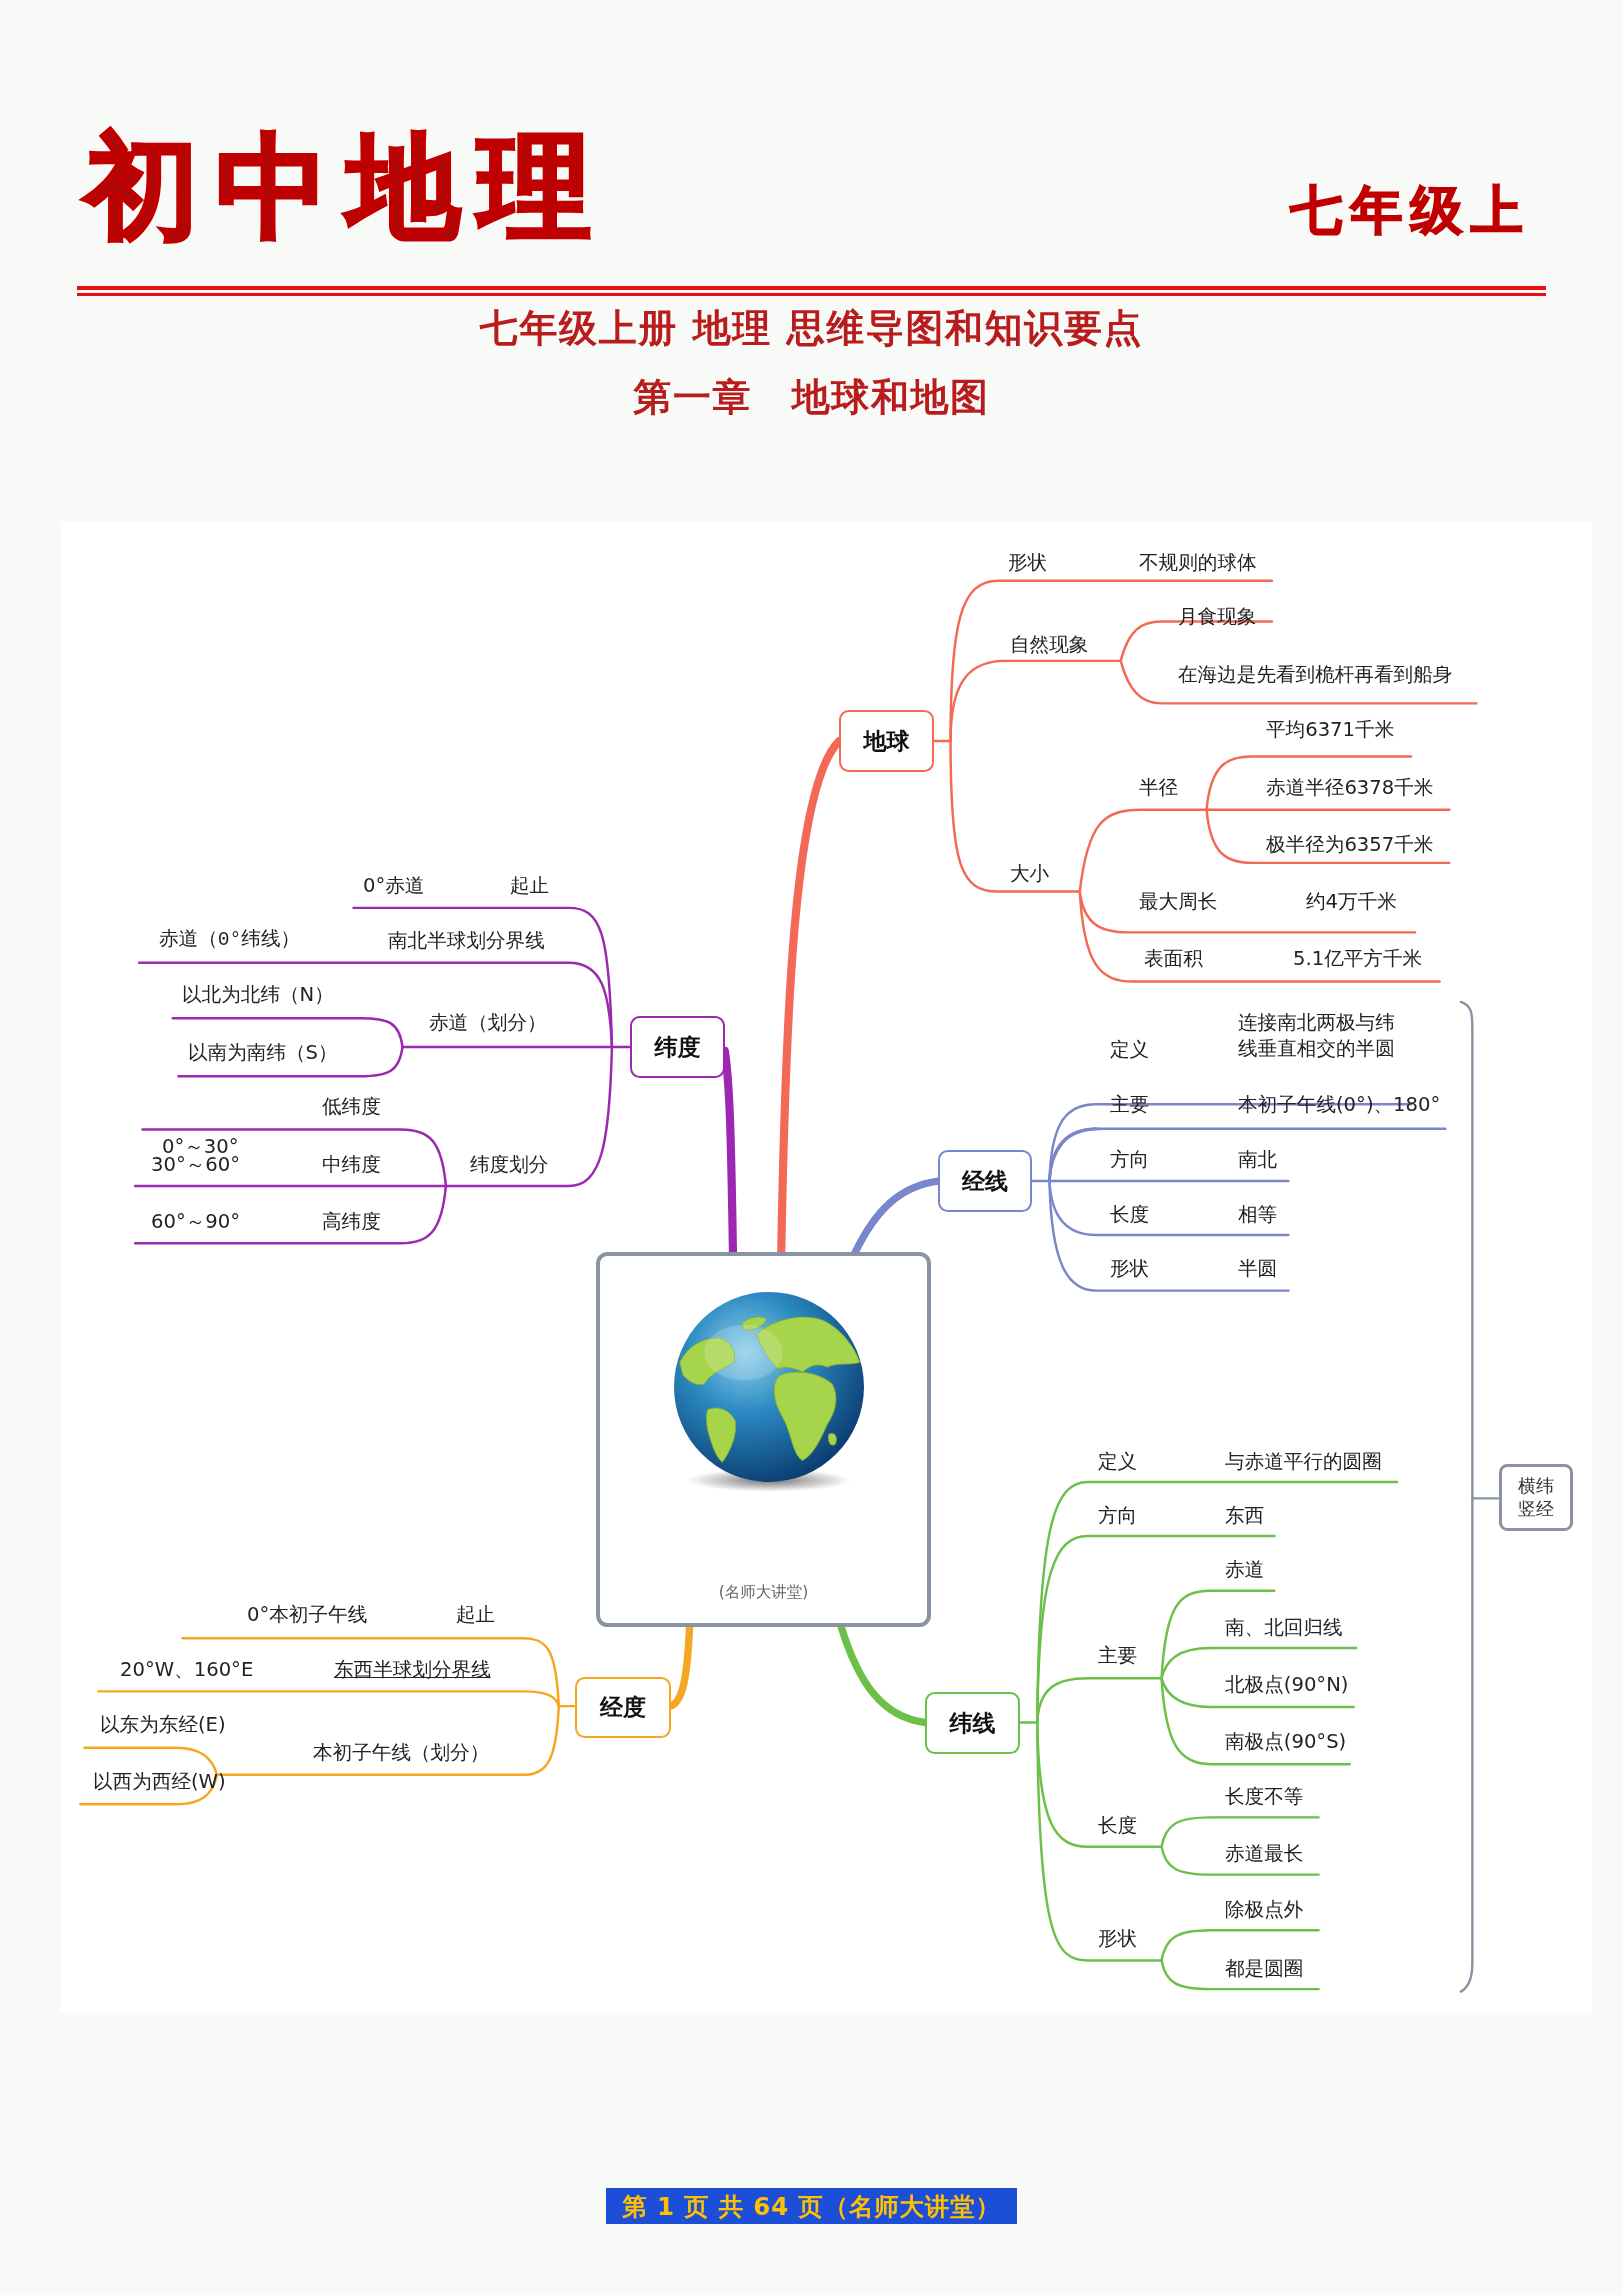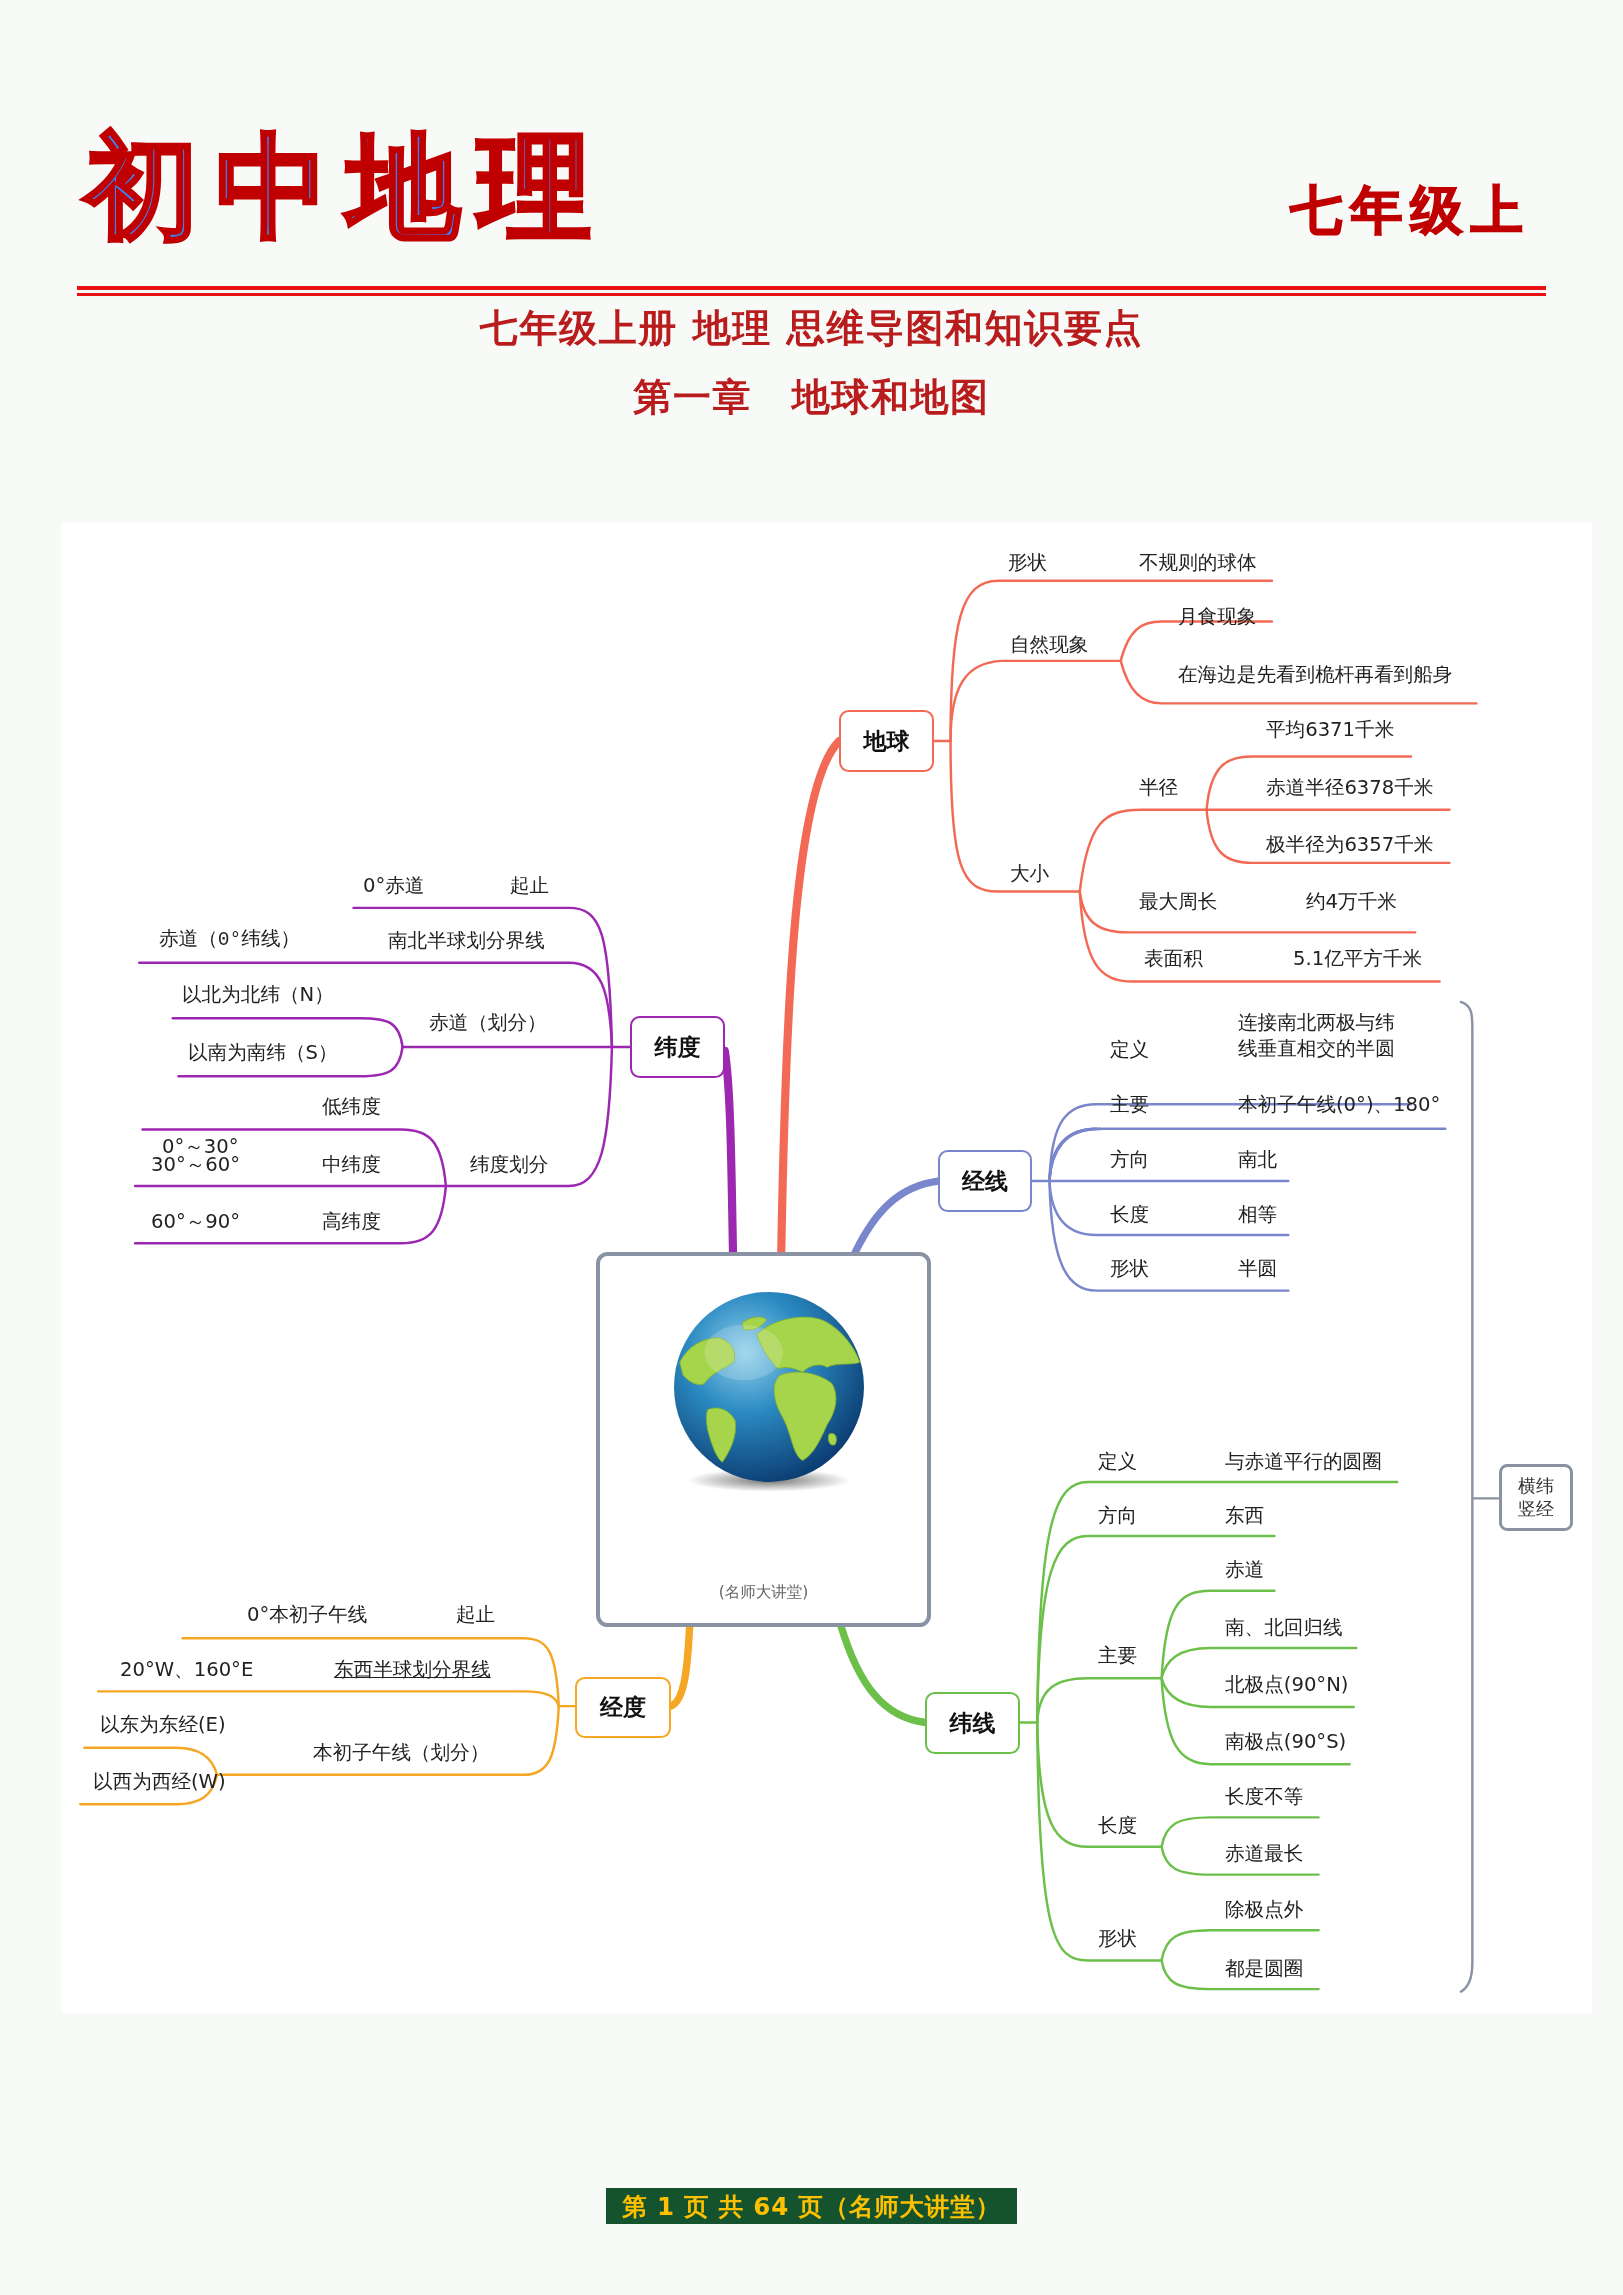--- a/index.html
+++ b/index.html
@@ -4,21 +4,21 @@
 <style>
   html, body { margin: 0; padding: 0; }
   body {
     width: 1623px; height: 2295px; position: relative; overflow: hidden;
     background: #f8faf8;
     font-family: "DejaVu Sans", "Liberation Sans", sans-serif;
   }
   .hdr-title {
     position: absolute; left: 85px; top: 131px;
     font-family: "DejaVu Sans", sans-serif; font-weight: bold;
-    font-size: 113px; letter-spacing: 18px; color: #3b82f6; line-height: 1;
+    font-size: 113px; letter-spacing: 18px; color: #7f1d1d; line-height: 1;
     -webkit-text-stroke: 3.3px #c00000;
   }
   .hdr-grade {
     position: absolute; right: 92px; top: 184px;
     font-family: "DejaVu Sans", sans-serif; font-weight: bold;
     font-size: 52px; letter-spacing: 8.2px; color: #c00000; line-height: 1;
     -webkit-text-stroke: 1.6px #c00000;
   }
   .rule { position: absolute; left: 77px; width: 1469px; height: 4.1px; background: #e81010; }
   .rule.r1 { top: 286px; }
@@ -59,21 +59,21 @@
     position: absolute; left: 65px; top: 31px; width: 208px; height: 208px;
   }
   .side-box {
     position: absolute; left: 1499px; top: 1464px; width: 74px; height: 67px;
     box-sizing: border-box; border: 3.3px solid #8a93a3; border-radius: 8.2px; background: #fff;
     display: flex; flex-direction: column; align-items: center; justify-content: center;
     font-size: 18px; color: #333; line-height: 1.25;
   }
   .footer {
     position: absolute; left: 606px; top: 2188px; width: 411px; height: 36px;
-    background: #14532d; color: #ffc000; font-size: 24.5px; font-weight: bold;
+    background: #1d4ed8; color: #ffc000; font-size: 24.5px; font-weight: bold;
     display: flex; align-items: center; justify-content: center; letter-spacing: 0.8px;
     white-space: pre;
   }
 </style>
 </head>
 <body>
 
 <div class="hdr-title">初中地理</div>
 <div class="hdr-grade">七年级上</div>
 <div class="rule r1"></div>

